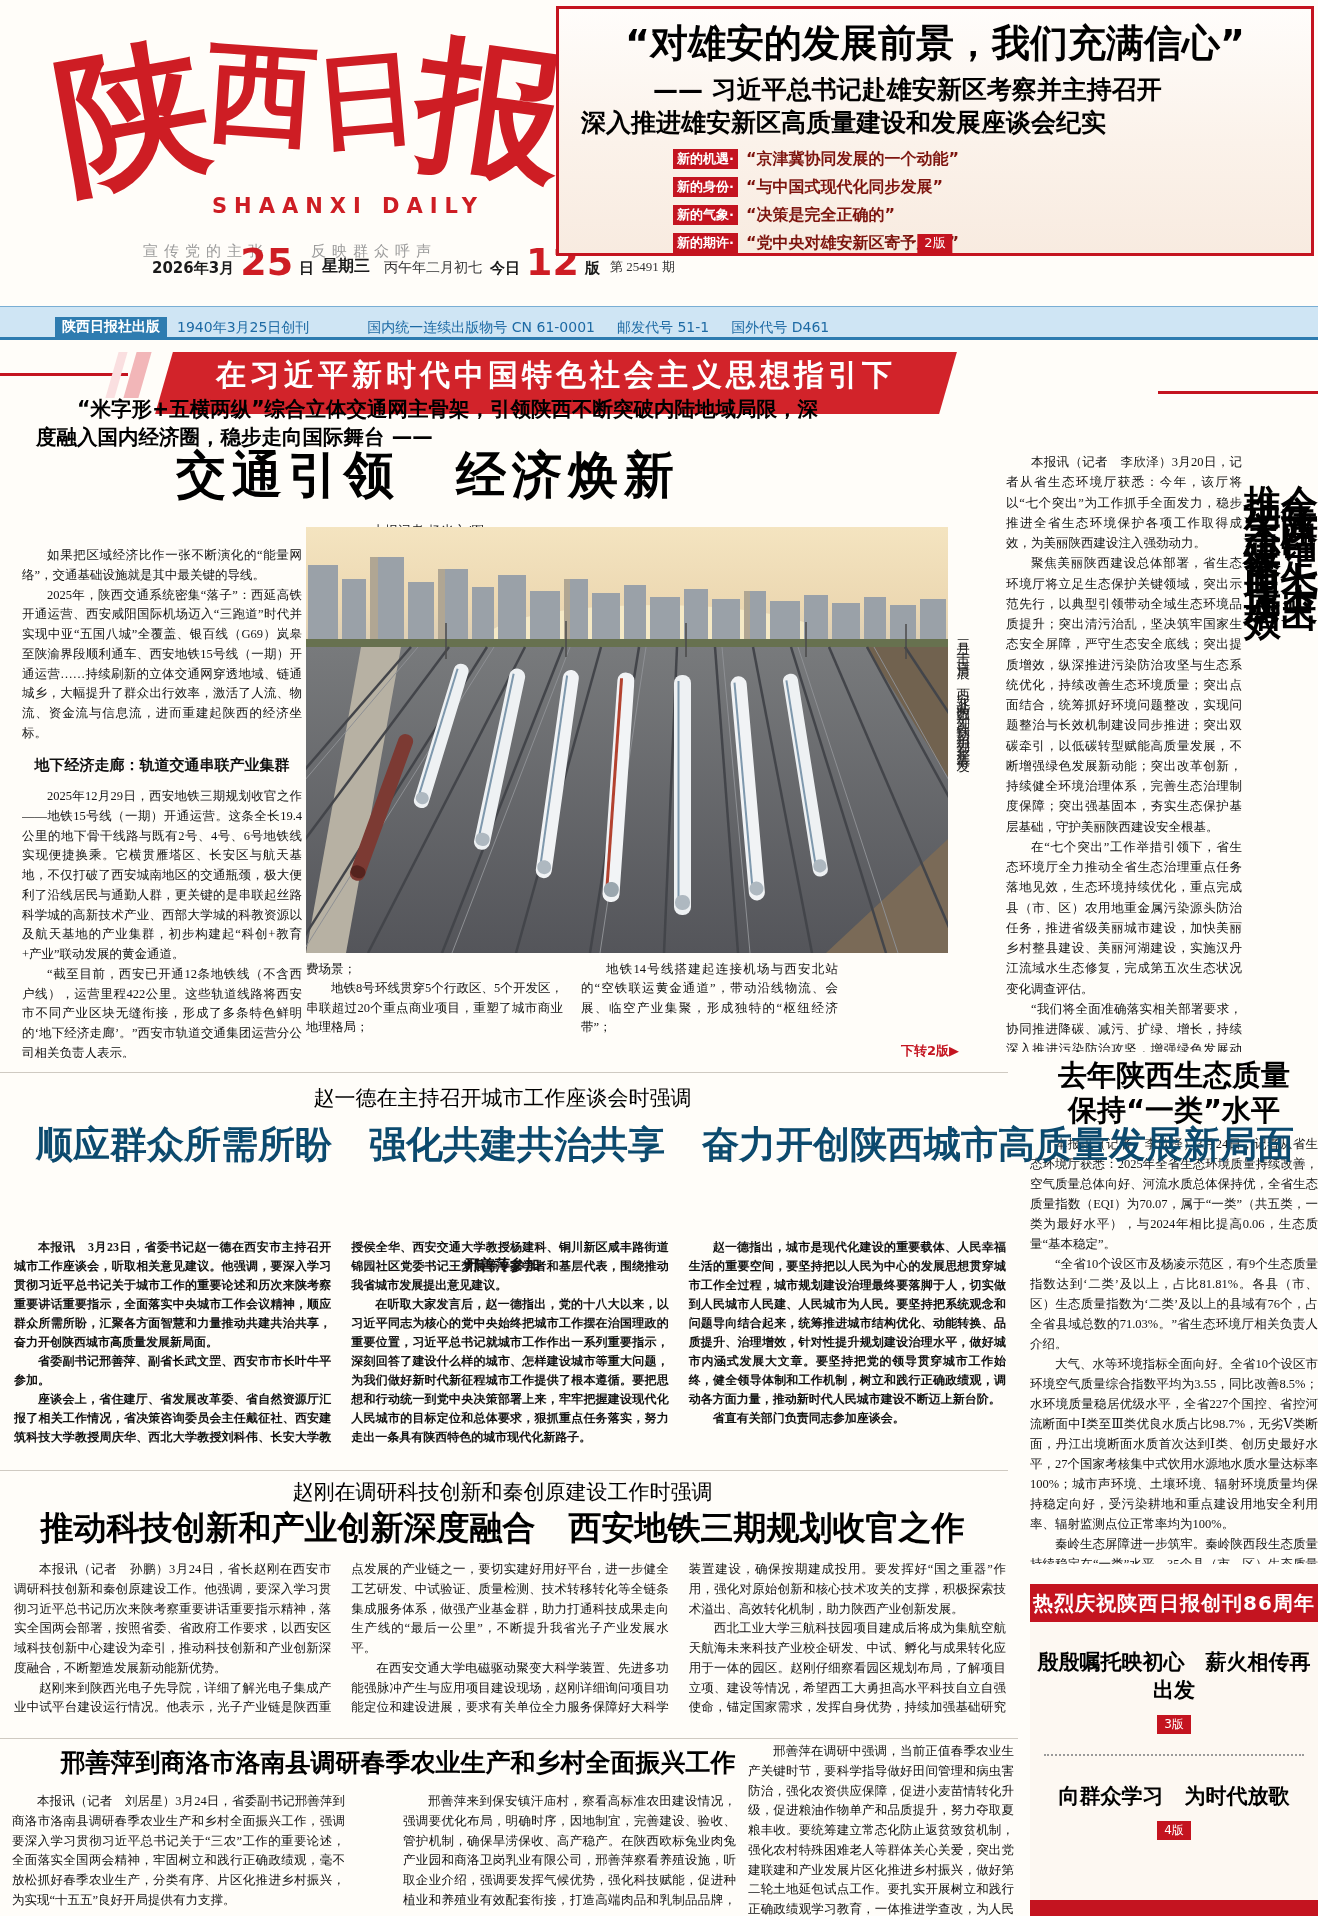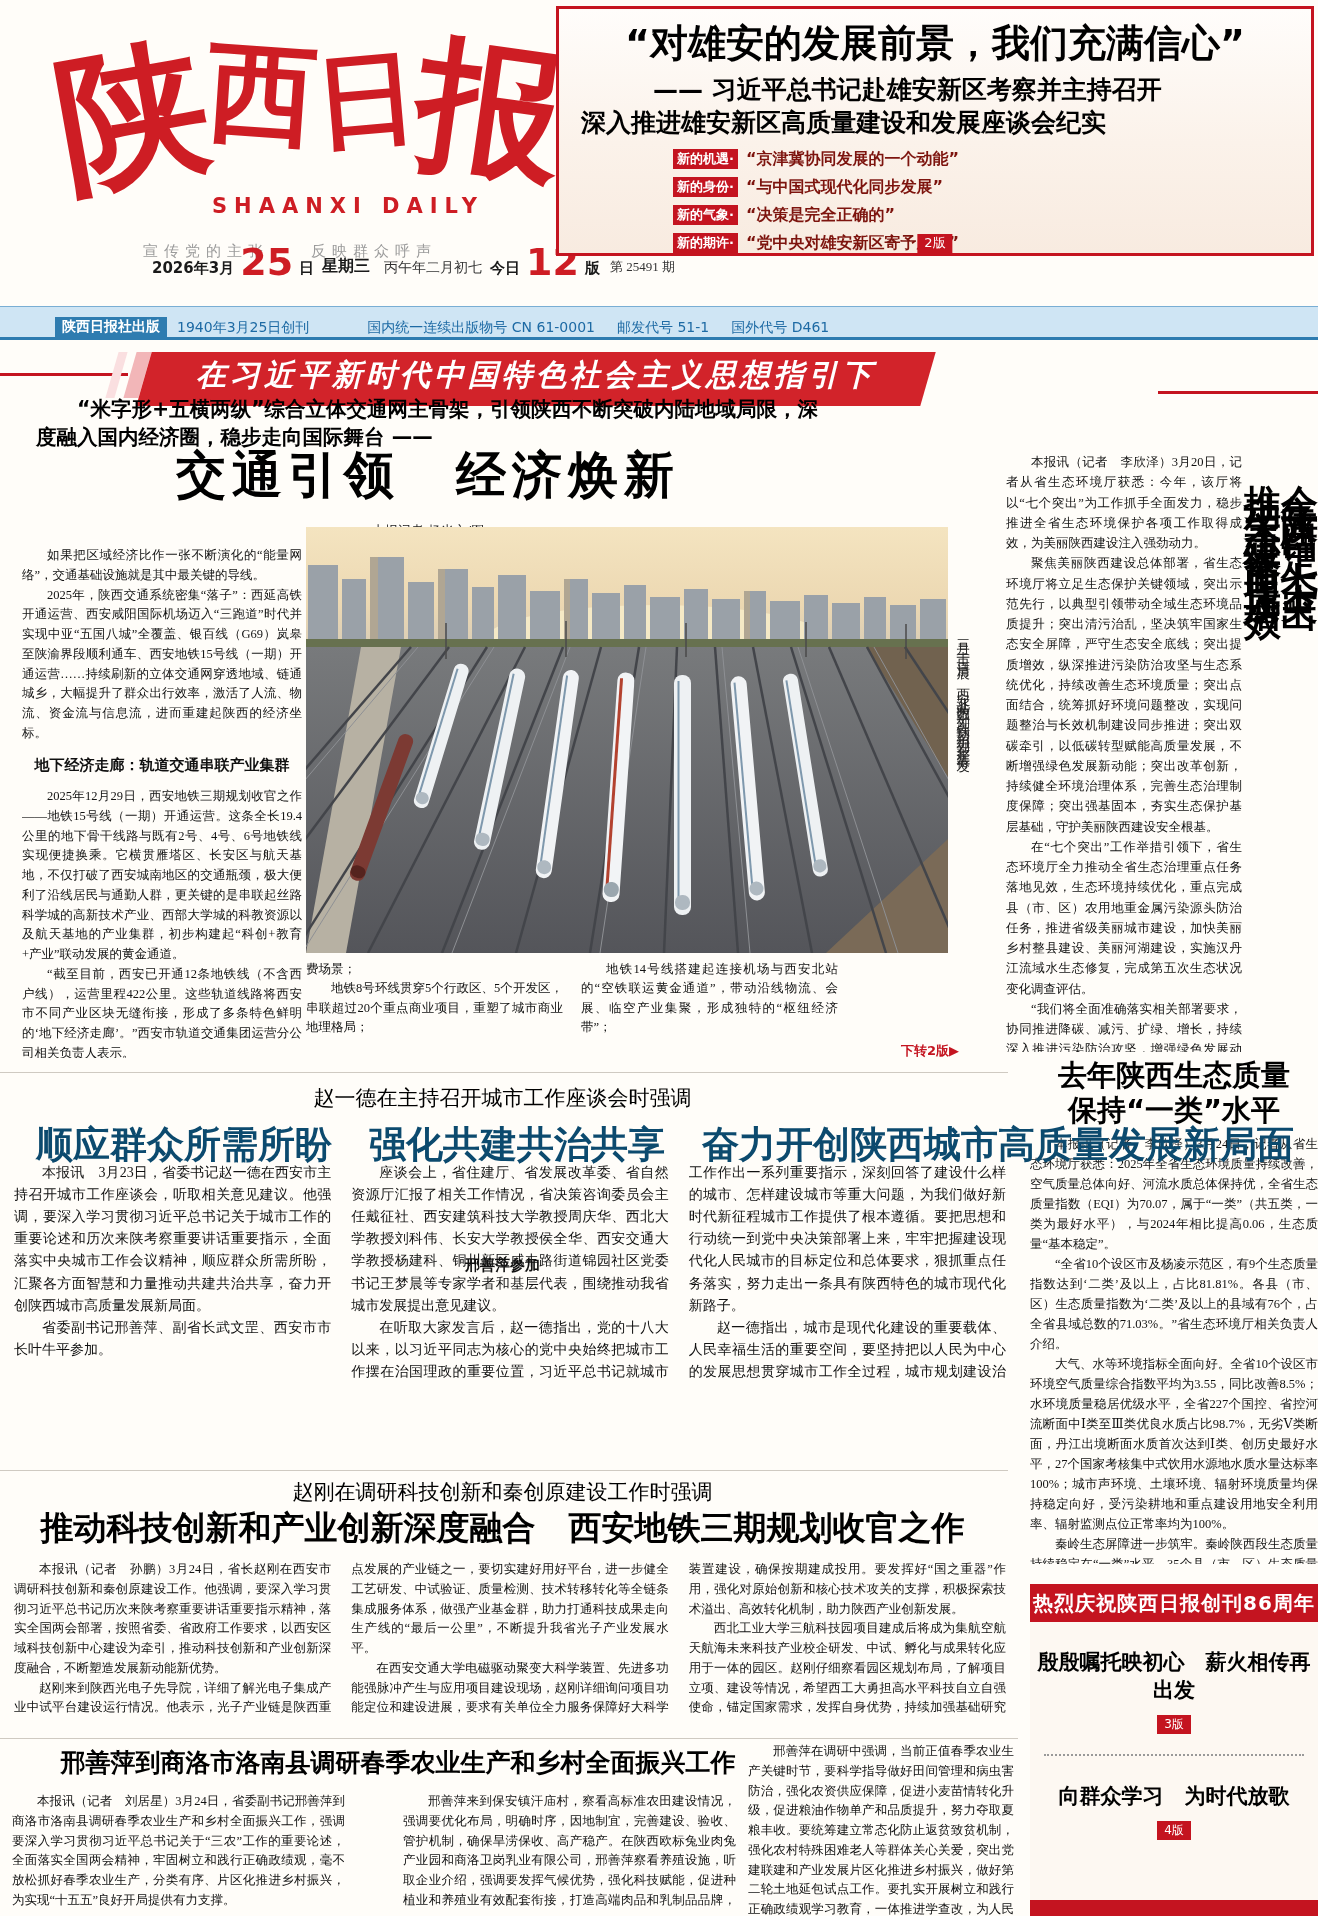--- a/index.html
+++ b/index.html
@@ -48,21 +48,21 @@
   .ib-pub{background:#2e7cb0;color:#fff;margin-left:55px;padding:1px 7px;font-weight:bold;}
   .ib-founded{margin-left:10px;}
   .ib-serial{margin-left:58px;}
   .ib-postal{margin-left:22px;}
   .ib-foreign{margin-left:22px;}
 
   
   .rule-left{position:absolute;left:0;top:373px;width:128px;height:3px;background:#c41420;}
   .bstripe2{position:absolute;left:112px;top:352px;width:9px;height:46px;background:#fadfe0;transform:skewX(-16deg);}
   .bstripe1{position:absolute;left:130px;top:352px;width:15px;height:46px;background:#f2b6b8;transform:skewX(-16deg);}
-  .banner{position:absolute;left:144px;top:352px;width:784px;height:54px;font-style:italic;}
+  .banner{position:absolute;left:164px;top:352px;width:784px;height:62px;}
   .banner-bg{position:absolute;top:0;left:0;right:0;bottom:0;background:#d2232a;transform:skewX(-16deg);}
   .banner-text{position:relative;z-index:1;line-height:46px;text-align:center;color:#fff;
       font-weight:bold;font-size:30px;letter-spacing:4px;}
   .rule-right{position:absolute;left:1158px;top:391px;width:160px;height:3px;background:#c41420;}
 
   
   .lead-intro{position:absolute;left:36px;top:396px;width:798px;font-weight:bold;font-size:20.5px;
       line-height:1.36;color:#000;}
   .lead-headline{position:absolute;left:0;top:448px;width:856px;text-align:center;font-weight:900;
       font-size:50px;letter-spacing:6px;line-height:1.1;color:#000;}
@@ -92,22 +92,22 @@
       font-size:29px;line-height:1.2;color:#000;}
   .ly-body{position:absolute;left:1030px;top:1134px;width:288px;height:430px;font-size:12.5px;
       line-height:1.6;text-align:justify;overflow:hidden;}
 
   
   .kicker{position:absolute;left:0;width:1005px;text-align:center;font-weight:normal;font-size:21px;color:#000;}
   .zyd-kicker{top:1084px;}
   .zyd-headline{position:absolute;left:0;top:1120px;width:1005px;text-align:center;font-weight:900;
       font-size:37px;white-space:nowrap;color:#0c4a6e;padding-left:36px;}
   .zyd-sub{position:absolute;left:0;top:1256px;width:1005px;text-align:center;font-weight:bold;font-size:15px;}
-  .zyd-body{position:absolute;left:14px;top:1162px;width:992px;height:238px;column-count:3;column-gap:20px;
-      font-size:14px;line-height:1.58;text-align:justify;overflow:hidden;}
+  .zyd-body{position:absolute;left:14px;top:1238px;width:992px;height:238px;column-count:3;column-gap:20px;
+      font-size:12px;line-height:1.58;text-align:justify;overflow:hidden;font-weight:bold;}
 
   
   .zg-kicker{top:1478px;}
   .zg-headline{position:absolute;left:0;top:1506px;width:1005px;text-align:center;font-weight:900;
       font-size:33px;white-space:nowrap;color:#000;}
   .zg-body{position:absolute;left:14px;top:1560px;width:992px;height:174px;column-count:3;column-gap:20px;
       font-size:12.5px;line-height:1.58;text-align:justify;overflow:hidden;}
 
   
   .xsp-headline{position:absolute;left:52px;top:1746px;width:692px;text-align:center;font-weight:900;

